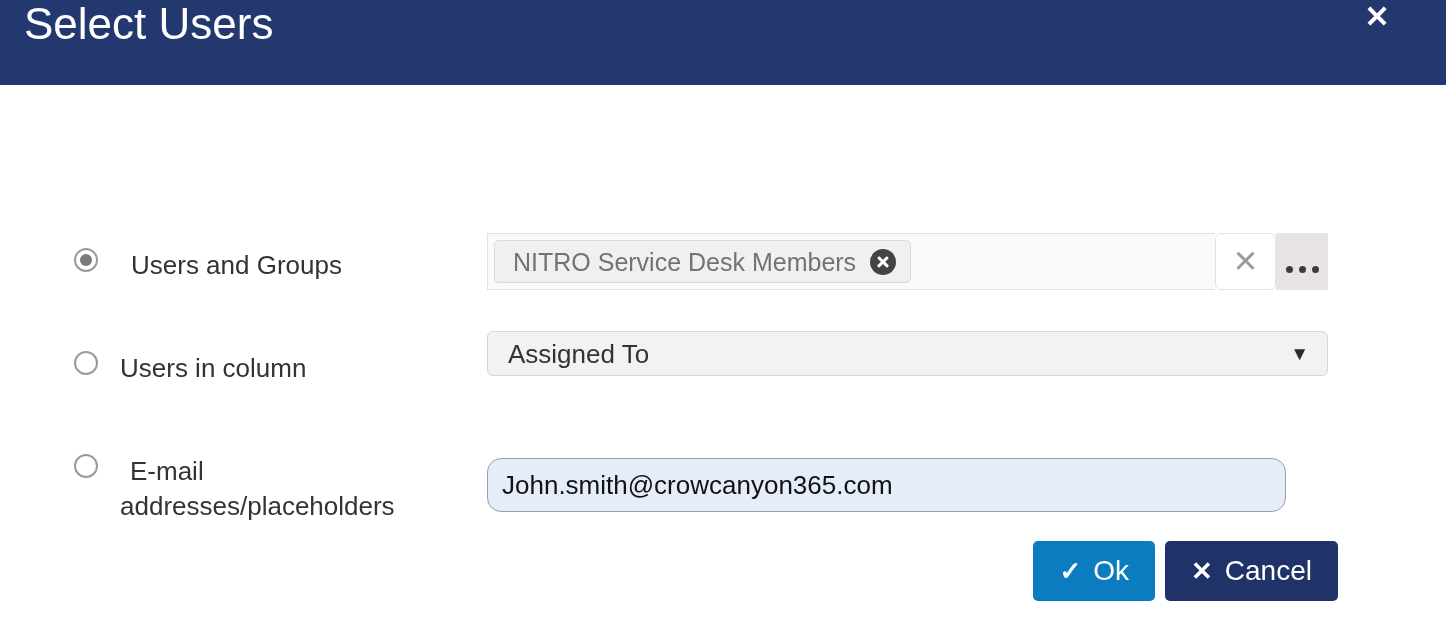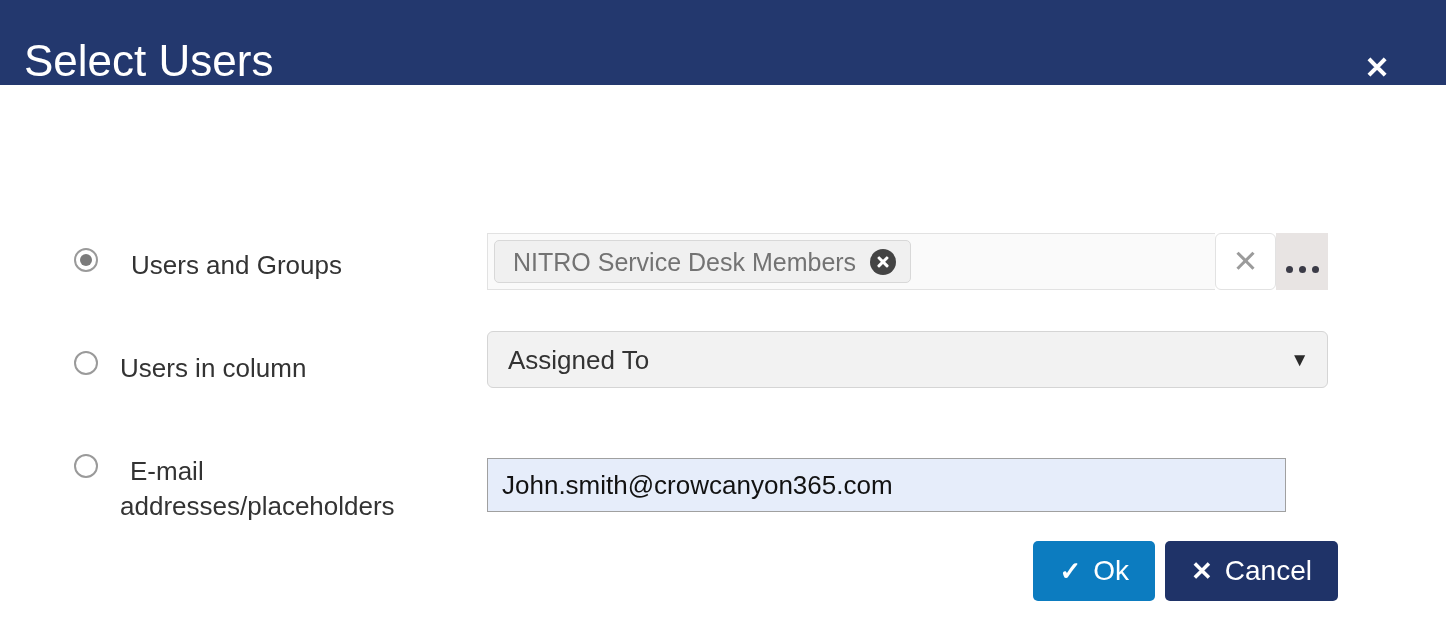--- a/index.html
+++ b/index.html
@@ -25,21 +25,21 @@
 
   
   .titlebar {
     position: absolute;
     left: 0;
     top: 0;
     width: 1446px;
     height: 85px;
     background: #23386e;
     display: flex;
-    align-items: flex-end;
+    align-items: flex-start;
     justify-content: space-between;
     box-sizing: border-box;
     padding: 0 30px 0 24px;
   }
   .titlebar-title {
     color: #ffffff;
     font-size: 44px;
     line-height: 48px;
     font-weight: normal;
     letter-spacing: 0px;
@@ -216,21 +216,21 @@
     background: #3b3b47;
     display: block;
   }
 
   
   .select-box {
     position: absolute;
     left: 487px;
     top: 246px;
     width: 841px;
-    height: 57px;
+    height: 45px;
     background: #f2f2f2;
     border: 1px solid #d5d5d5;
     border-radius: 6px;
     box-sizing: border-box;
     display: flex;
     align-items: center;
     justify-content: space-between;
     padding: 0 18px 0 20px;
     cursor: pointer;
   }
@@ -247,21 +247,21 @@
 
   
   .email-input {
     position: absolute;
     left: 487px;
     top: 373px;
     width: 799px;
     height: 54px;
     background: #e6edfa;
     border: 1px solid #a0a0a0;
-    border-radius: 0;
+    border-radius: 14px;
     box-sizing: border-box;
     padding: 0 14px;
     font-family: "Liberation Sans", sans-serif;
     font-size: 26px;
     color: #121212;
     outline: none;
   }
 
   
   .footer {

